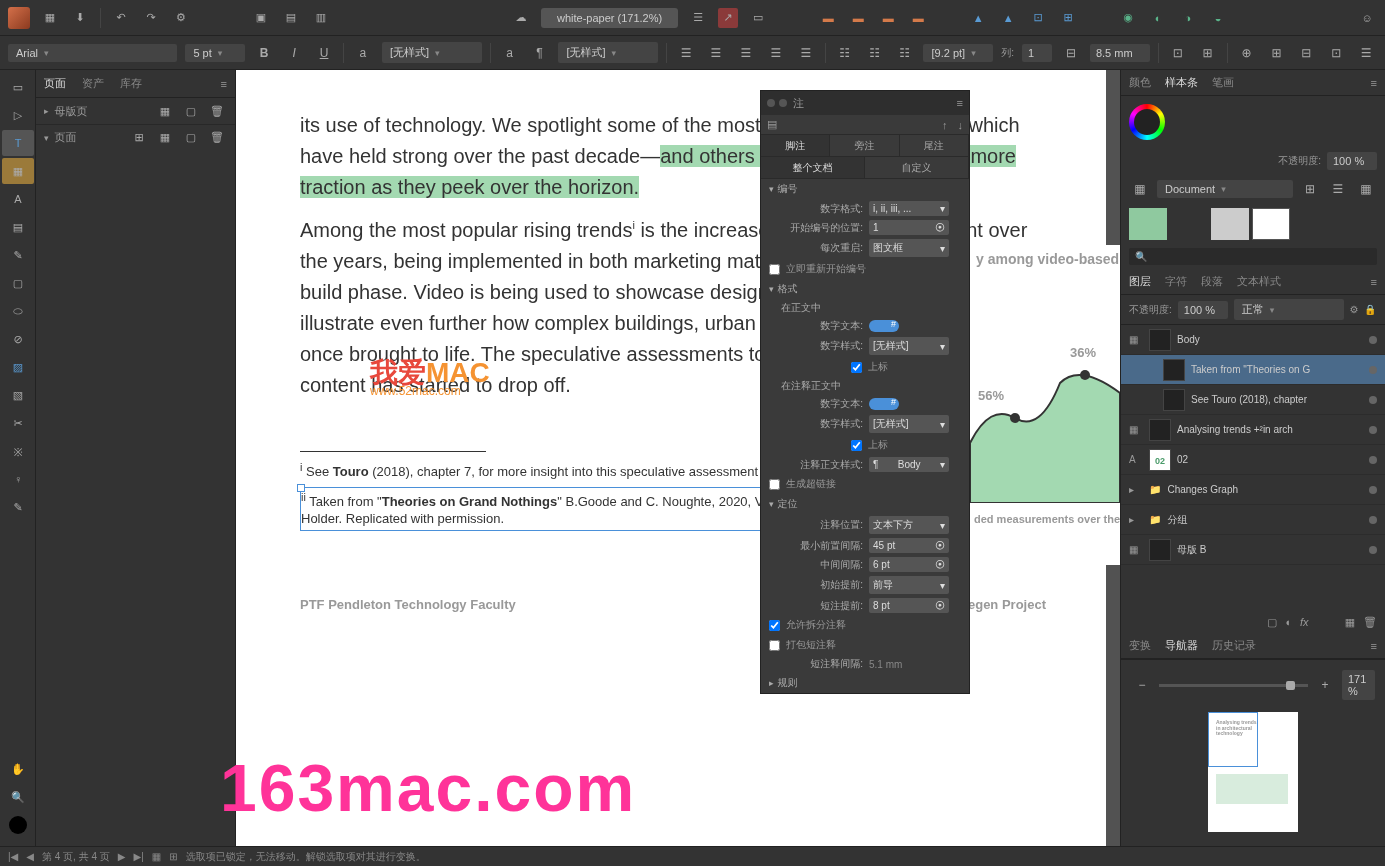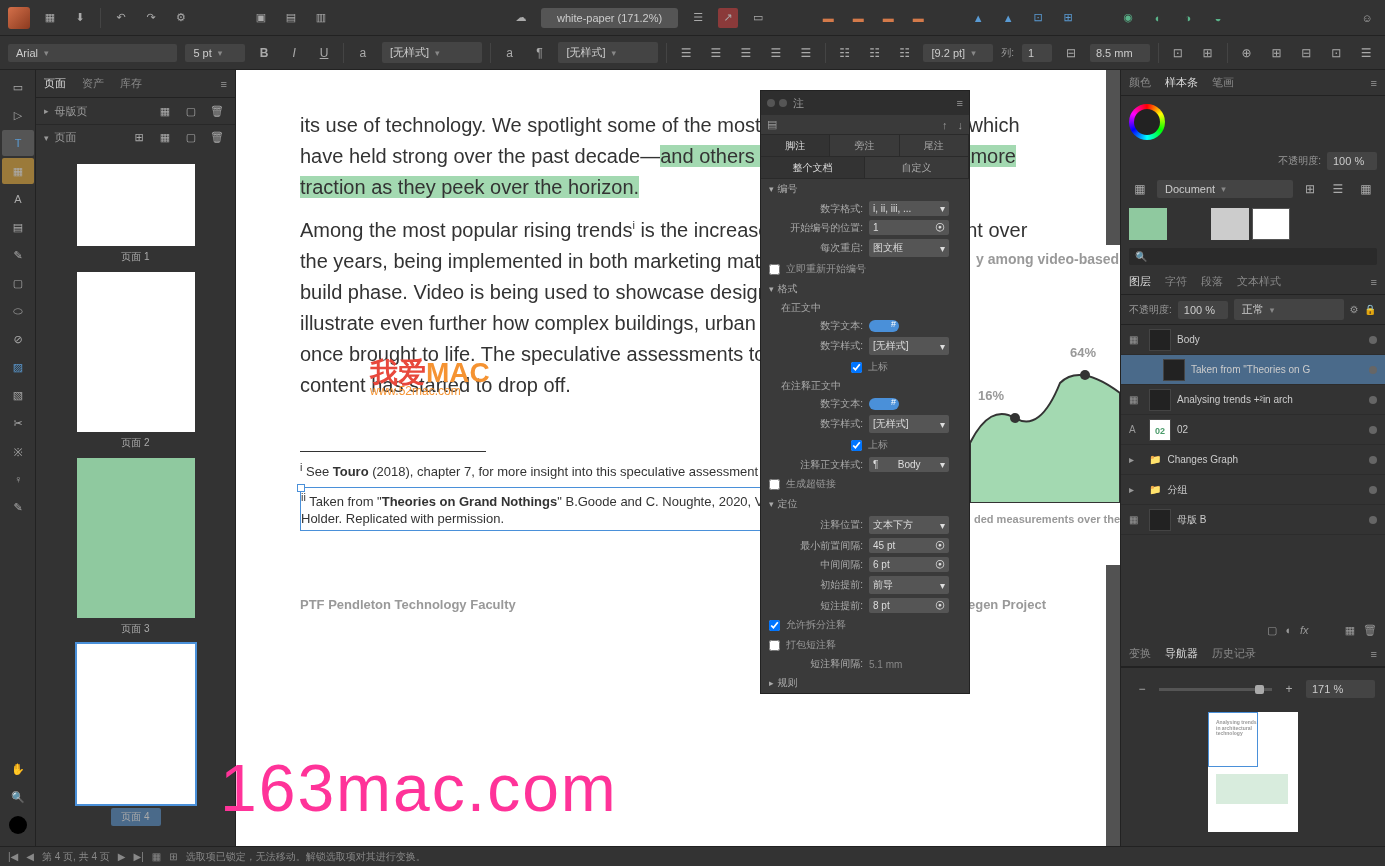--- a/index.html
+++ b/index.html
@@ -35,21 +35,21 @@
 .hr-short { width: 186px; height: 1px; background: #333; margin: 50px 0 8px 0; }
 .footnote { font-size: 13px; color: #333; margin-bottom: 6px; line-height: 1.3; }
 .selected-frame { border: 1px solid #4a90d9; position: relative; padding: 2px 0; }
 .selected-frame::before, .selected-frame::after { content: ''; position: absolute; width: 6px; height: 6px; background: #fff; border: 1px solid #4a90d9; }
 .selected-frame::before { left: -4px; top: -4px; }
 .selected-frame::after { right: -4px; bottom: -4px; }
 .page-footer { display: flex; justify-content: space-between; font-size: 13px; font-weight: bold; margin-top: 66px; }
 .watermark1 { position: absolute; left: 370px; top: 354px; font-size: 28px; font-weight: bold; color: #f59332; z-index: 50; }
 .watermark1 .red { color: #e8483c; }
 .watermark1-sub { position: absolute; left: 370px; top: 384px; font-size: 12px; color: #f59332; z-index: 50; }
-.watermark2 { position: absolute; left: 220px; top: 750px; font-size: 66px; font-weight: normal; color: #ff3399; letter-spacing: 2px; z-index: 55; }
+.watermark2 { position: absolute; left: 220px; top: 750px; font-size: 66px; font-weight: bold; color: #ff3399; letter-spacing: 2px; z-index: 55; }
 .chart-peek { position: absolute; right: 0; top: 175px; width: 150px; height: 320px; background: #fff; }
 .floating-panel { position: absolute; left: 760px; top: 90px; width: 210px; background: #3a3a3a; border: 1px solid #222; z-index: 60; font-size: 11px; }
 .fp-titlebar { height: 24px; background: #2e2e2e; display: flex; align-items: center; padding: 0 6px; gap: 6px; }
 .fp-dots { display: flex; gap: 4px; }
 .fp-dot { width: 8px; height: 8px; border-radius: 50%; background: #555; }
 .fp-tabs { display: flex; height: 22px; border-bottom: 1px solid #2a2a2a; }
 .fp-tab { flex: 1; display: flex; align-items: center; justify-content: center; font-size: 10px; color: #aaa; cursor: pointer; border-right: 1px solid #2a2a2a; }
 .fp-tab.active { background: #333; color: #ddd; }
 .fp-tabs2 { display: flex; height: 22px; border-bottom: 1px solid #2a2a2a; }
 .fp-section-head { display: flex; align-items: center; padding: 3px 8px; font-size: 10px; color: #aaa; gap: 4px; }
@@ -214,30 +214,20 @@
     </div>
     <div class="panel-subhead" style="border-top:1px solid #282828">
       <span class="triangle">▾</span>
       <span>页面</span>
       <span style="flex:1"></span>
       <span class="tool-icon">⊞</span>
       <span class="tool-icon">▦</span>
       <span class="tool-icon">▢</span>
       <span class="tool-icon">🗑</span>
     </div>
-    <div class="page-thumbs">
-      <div class="thumb" style="width:118px;height:82px"></div>
-      <div class="thumb-label">页面 1</div>
-      <div class="thumb" style="width:118px;height:160px"></div>
-      <div class="thumb-label">页面 2</div>
-      <div class="thumb" style="width:118px;height:160px;background:#8fc99f"></div>
-      <div class="thumb-label">页面 3</div>
-      <div class="thumb sel" style="width:118px;height:160px"></div>
-      <div class="thumb-label" style="background:#4a6a8a;padding:2px;border-radius:2px;width:50px;margin:4px auto">页面 4</div>
-    </div>
   </div>
 
   <div class="canvas-area">
     <div class="doc-page">
       <p class="body-text">
         <span>its use of technology. We spotlight some of the most popular trends—some which have held strong over the past decade—</span><span class="highlight">and others that are starting to gain more traction as they peek over the horizon.</span>
       </p>
       <br>
       <p class="body-text">
         <span>Among the most popular rising trends</span><sup style="font-size:11px">i</sup><span> is the increase in video-related content over the years, being implemented in both marketing materials but also in design and build phase. Video is being used to showcase designs in a brand-new way</span><sup style="font-size:11px">ii</sup><span>, to illustrate even further how complex buildings, urban areas, or other sites will look once brought to life. The speculative assessments to the right shows how non-video content has started to drop off.</span>
@@ -253,22 +243,22 @@
       </div>
     </div>
     <div class="chart-peek">
       <div style="font-weight:bold;font-size:14px;padding:6px;white-space:nowrap">y among video-based</div>
       <div style="position:relative;height:180px;margin-top:50px">
         <svg width="150" height="180" viewBox="0 0 150 180">
           <path d="M 0 120 Q 20 80 45 95 Q 70 110 90 60 Q 110 40 150 70 L 150 180 L 0 180 Z" fill="#a3d9b1" stroke="#333" stroke-width="2"></path>
           <circle cx="45" cy="95" r="5" fill="#333"></circle>
           <circle cx="115" cy="52" r="5" fill="#333"></circle>
         </svg>
-        <div style="position:absolute;left:8px;top:65px;font-weight:bold;font-size:13px">16%</div>
-        <div style="position:absolute;left:100px;top:22px;font-weight:bold;font-size:13px">64%</div>
+        <div style="position:absolute;left:8px;top:65px;font-weight:bold;font-size:13px">56%</div>
+        <div style="position:absolute;left:100px;top:22px;font-weight:bold;font-size:13px">36%</div>
       </div>
       <div style="font-size:11px;font-weight:bold;padding:10px 4px;white-space:nowrap">ded measurements over the last</div>
     </div>
   </div>
 
   <div class="right-panels">
     <div class="rp-tabs">
       <span class="panel-tab">颜色</span>
       <span class="panel-tab active">样本条</span>
       <span class="panel-tab">笔画</span>
@@ -324,20 +314,26 @@
           <span class="layer-name">Body</span>
           <div class="layer-dot"></div>
         </div>
       <div class="layer-row sel">
           <span style="width:28px"></span>
           <div class="layer-thumb"></div>
           <span class="layer-name">Taken from "Theories on G</span>
           <div class="layer-dot"></div>
         </div>
       <div class="layer-row">
+          <span style="width:28px"></span>
+          <div class="layer-thumb"></div>
+          <span class="layer-name">See Touro (2018), chapter</span>
+          <div class="layer-dot"></div>
+        </div>
+      <div class="layer-row">
           <span style="width:14px">▦</span>
           <div class="layer-thumb"></div>
           <span class="layer-name">Analysing trends +²in arch</span>
           <div class="layer-dot"></div>
         </div>
       <div class="layer-row">
           <span style="width:14px">A</span>
           <div class="layer-thumb" style="background:#fff;color:#4a9b6a;font-weight:bold;font-size:9px;text-align:center;line-height:22px">02</div>
           <span class="layer-name">02</span>
           <div class="layer-dot"></div>
@@ -375,21 +371,21 @@
       <span class="panel-tab active">导航器</span>
       <span class="panel-tab">历史记录</span>
       <span style="flex:1"></span>
       <span>≡</span>
     </div>
     <div class="nav-panel">
       <div class="zoom-row">
         <span class="tb-btn">−</span>
         <div class="zoom-slider"></div>
         <span class="tb-btn">+</span>
-        <div class="input-field" style="width:69px">171 %</div>
+        <div class="input-field" style="width:33px">171 %</div>
       </div>
       <div class="nav-preview">
         <div style="padding:8px;font-size:5px;font-weight:bold;line-height:1.1">
           <div>Analysing trends</div>
           <div>in architectural</div>
           <div>technology</div>
         </div>
         <div style="position:absolute;left:8px;top:62px;width:72px;height:30px;background:#d8ecdd"></div>
         <div style="position:absolute;left:0;top:0;width:50px;height:55px;border:1px solid #4a90d9"></div>
       </div>

